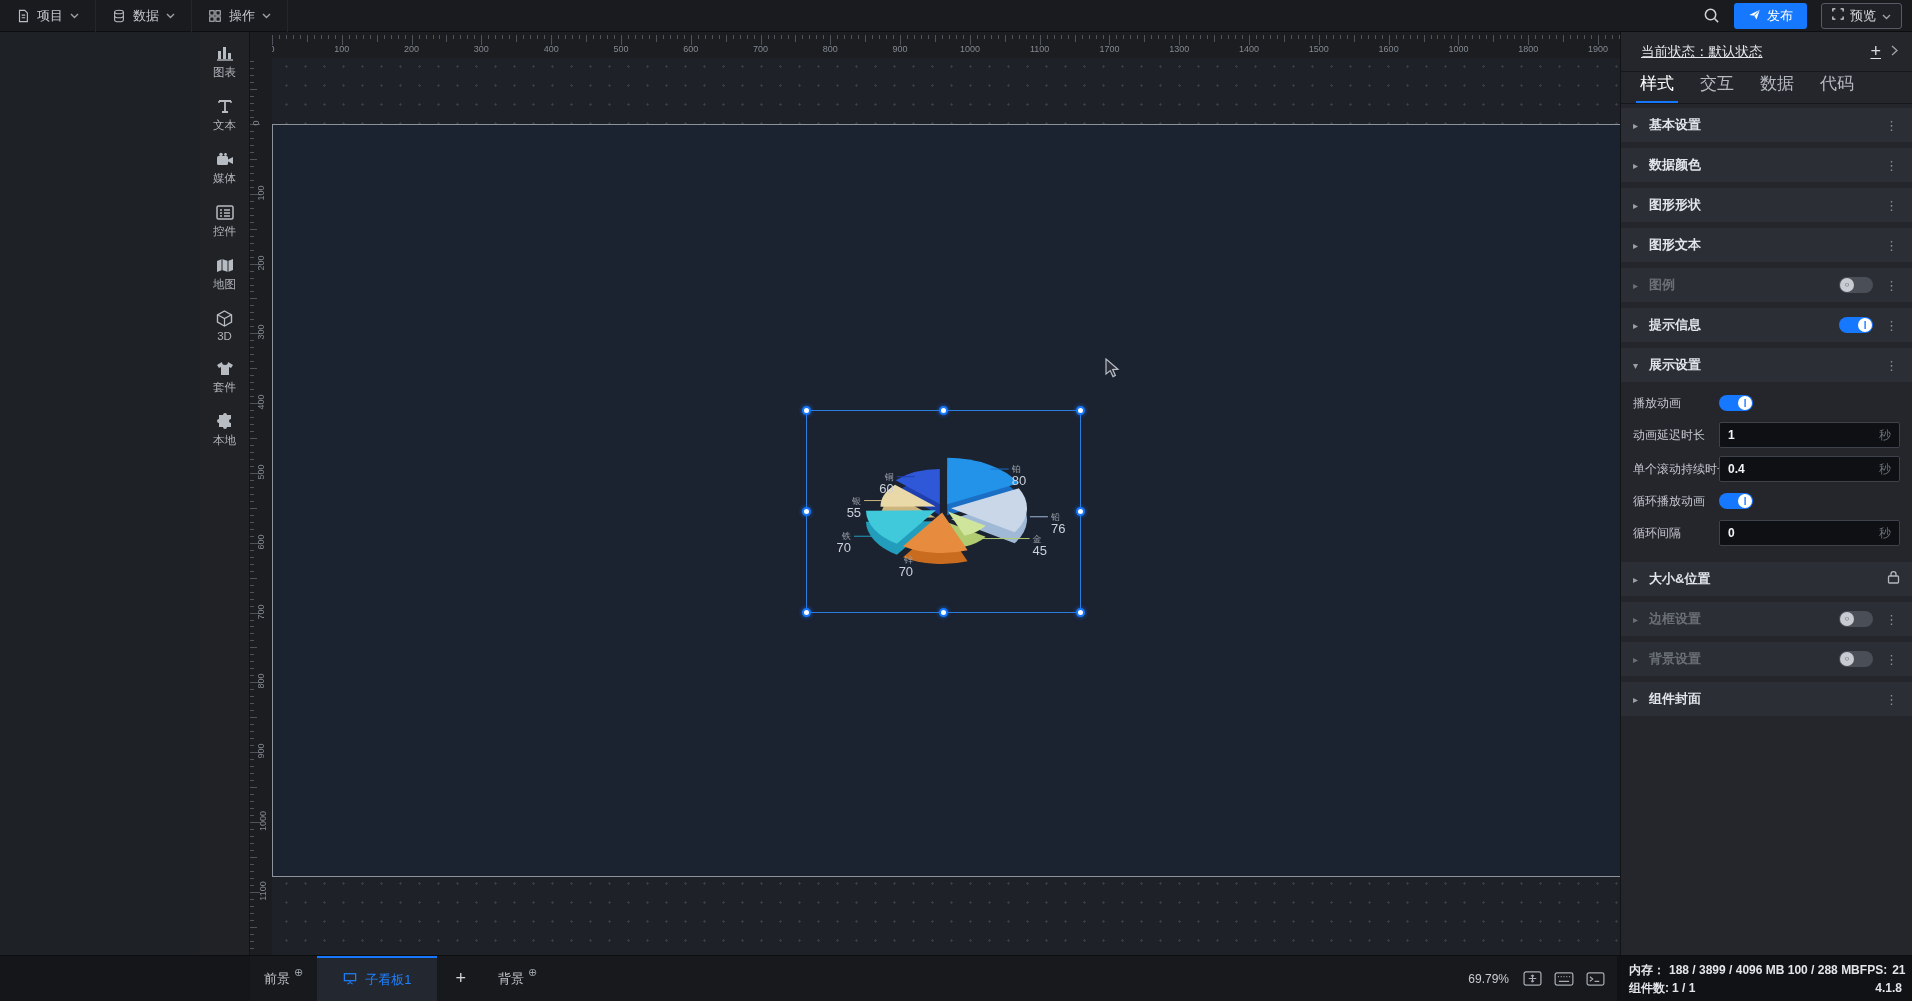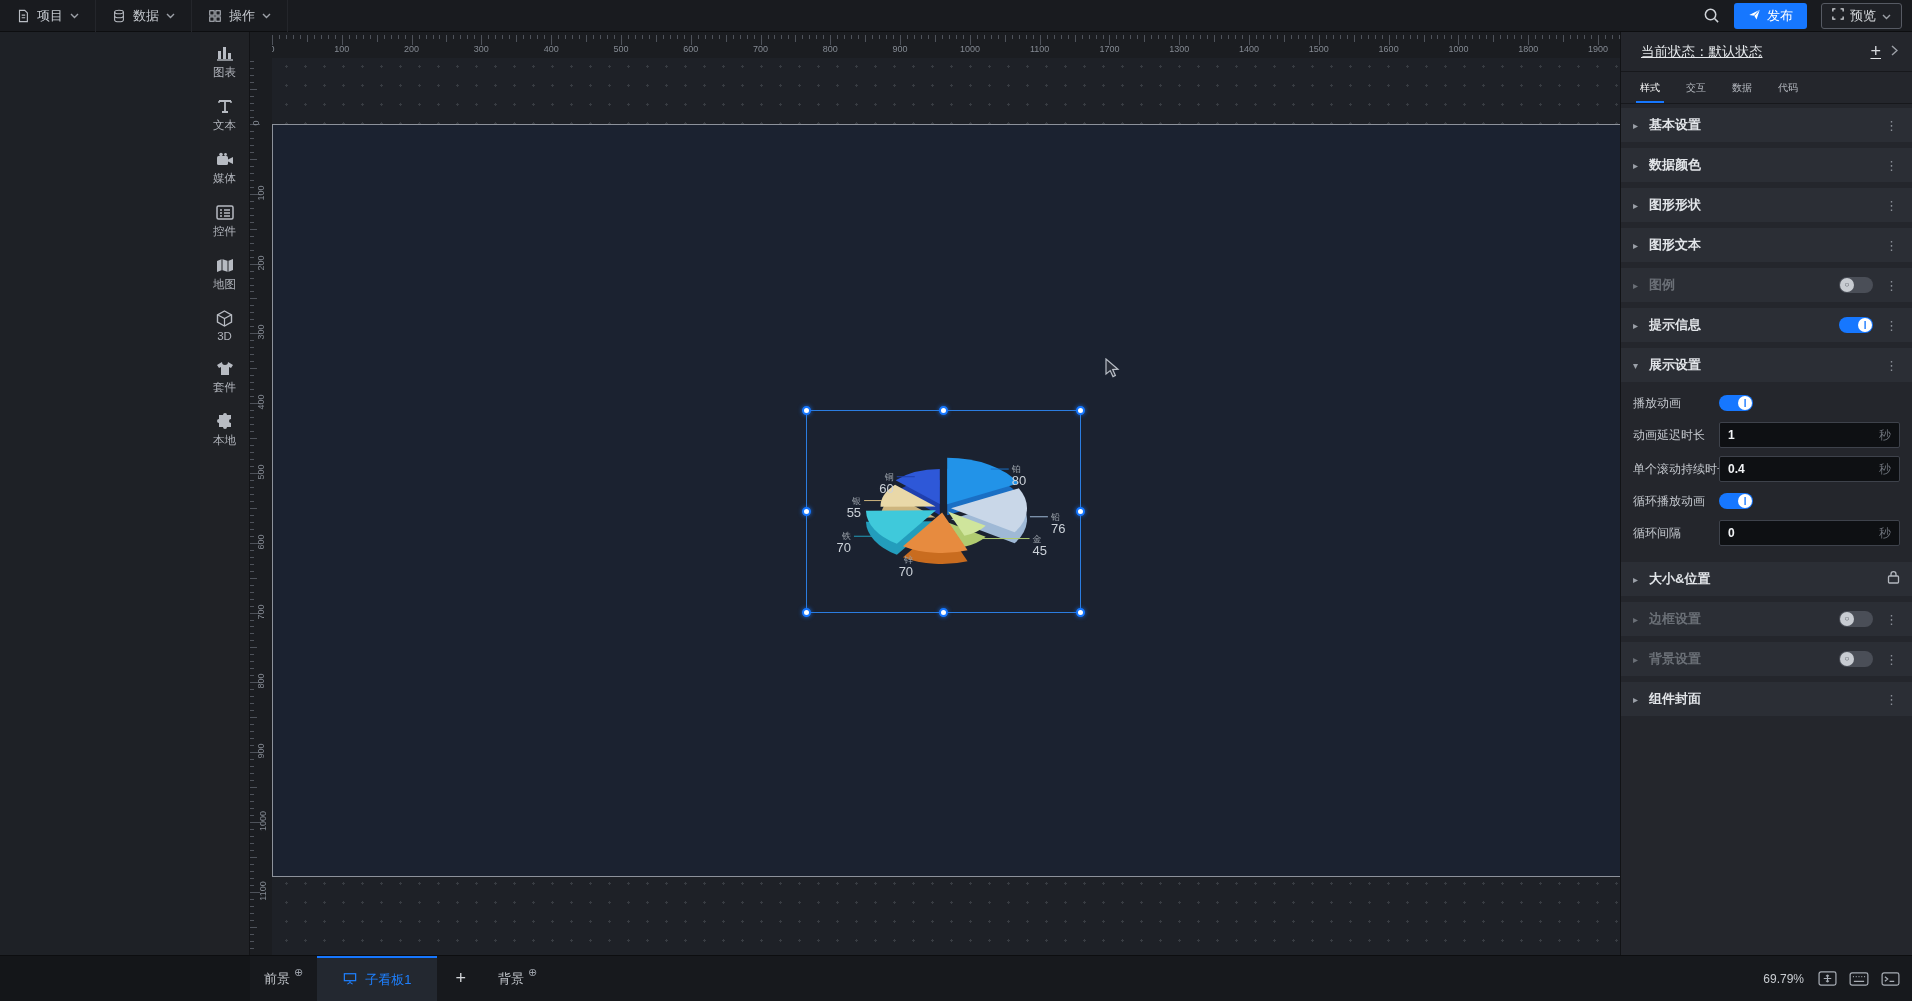--- a/index.html
+++ b/index.html
@@ -58,21 +58,21 @@
   #cursor { position:absolute; left:854px; top:326px; z-index:10; }
 
   
   #inspector { position:absolute; left:1620px; top:32px; width:292px; height:923px; background:#24262c;
     border-left:1px solid #121316; z-index:20; }
   #state-row { height:40px; display:flex; align-items:center; padding:0 14px 0 20px; color:#e4e7ea;
     font-size:13.5px; border-bottom:1px solid #17181c;text-decoration:underline; }
   #state-row .grow { flex:1; }
   #tabs-row { height:32px; display:flex; align-items:flex-end; gap:14px; padding:0 0 0 13px;
     border-bottom:1px solid #17181c; }
-  .tab { color:#b4b8bf; font-size:10px; padding:0 6px 8px 6px; cursor:pointer; position:relative; }
+  .tab { color:#b4b8bf; font-size:17px; padding:0 6px 8px 6px; cursor:pointer; position:relative; }
   .tab.active { color:#fff; }
   .tab.active::after { content:""; position:absolute; left:2px; right:2px; bottom:0; height:2px; background:#1677ff; }
   #comp-header { height:38px; display:flex; align-items:center; padding:0 10px 0 14px; }
   #comp-title { color:#fff; font-size:15px; font-weight:bold; }
   #comp-version { color:#8a8f98; font-size:10.5px; margin-left:6px; }
   #tutorial-btn { margin-left:auto; background:#1677ff; color:#fff; font-size:11.5px; padding:3px 8px; border-radius:2px; }
   #sections { padding-top:4px; }
   .sec-row { height:34px; background:#2b2e35; margin-bottom:6px; display:flex; align-items:center;
     padding:0 12px 0 12px; cursor:pointer; }
   .sec-caret { color:#9ba0a8; font-size:10px; width:16px; }
@@ -851,16 +851,31 @@
             <rect x="1" y="1" width="19" height="13" rx="2" fill="none" stroke="#a8adb5" stroke-width="1.3"></rect>
             <path d="M4 5h1M7 5h1M10 5h1M13 5h1M16 5h1M5 10h11" stroke="#a8adb5" stroke-width="1.3"></path>
           </svg>
         </span>
       <span class="bb-ic">
           <svg width="19" height="14" viewBox="0 0 20 15">
             <rect x="1" y="1" width="18" height="13" rx="2" fill="none" stroke="#a8adb5" stroke-width="1.3"></rect>
             <path d="M4 5l3 2.5L4 10M9 10h5" stroke="#a8adb5" stroke-width="1.3" fill="none"></path>
           </svg>
         </span>
+      <div id="bb-status">
+        <div class="st-line">
+          <span>内存：</span>
+          <span style="margin-left:4px;">188 / 3899 / 4096 MB  100 / 288 MB</span>
+          <span class="grow"></span>
+          <span>FPS:</span>
+          <span style="margin-left:5px;">21</span>
+        </div>
+        <div class="st-line">
+          <span>组件数:</span>
+          <span style="margin-left:3px;">1 / 1</span>
+          <span class="grow"></span>
+          <span>4.1.8</span>
+        </div>
+      </div>
     </div>
   </div>
 
 </div>
 
 </body></html>

